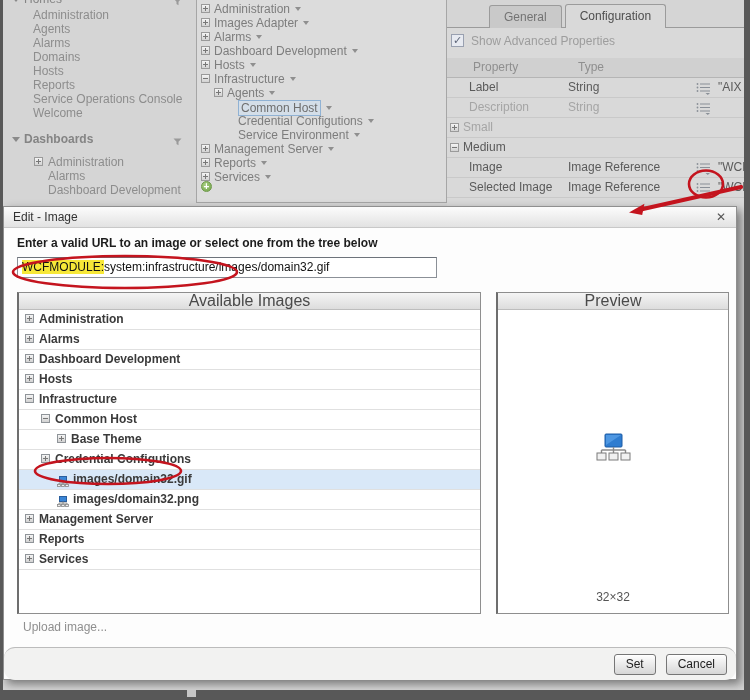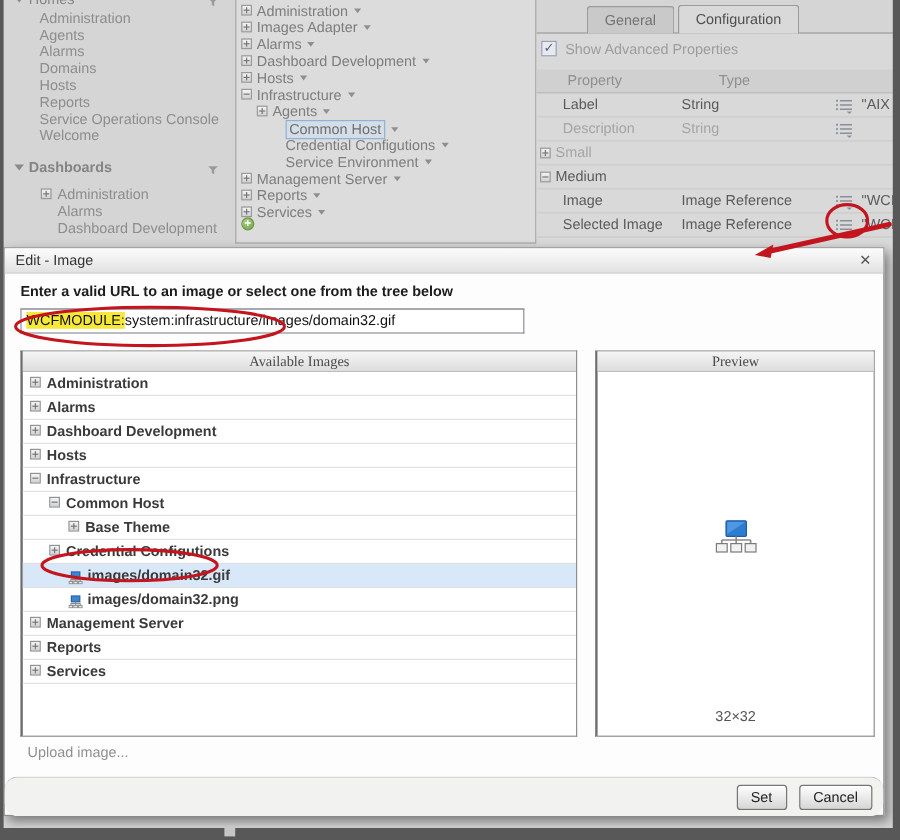--- a/index.html
+++ b/index.html
@@ -48,42 +48,42 @@
   .tab { display:inline-block; height:23px; line-height:22px; padding:0 14px; font-size:12px; color:#737373; background:#c9c9c9; border:1px solid #9b9b9b; border-bottom:none; border-radius:3px 3px 0 0; margin-right:3px; vertical-align:bottom; }
   .tab.active { background:#d9d9d9; color:#4f4f4f; height:24px; }
   .rp-content { position:absolute; left:0; top:27px; width:297px; height:193px; background:#d9d9d9; border-top:1px solid #9b9b9b; }
   .chk-row { position:absolute; left:4px; top:6px; height:14px; color:#9d9d9d; font-size:12px; }
   .chk { position:absolute; left:0; top:0; width:13px; height:13px; border:1px solid #99a0b0; background:#e7eaf1; color:#5d6578; font-size:11px; line-height:11px; text-align:center; }
   .chk-label { position:absolute; left:20px; top:0; white-space:nowrap; }
   .grid { position:absolute; left:0; top:30px; width:297px; }
   .g-row { position:relative; height:20px; line-height:19px; font-size:12px; border-bottom:1px solid #c9c9c9; background:#d9d9d9; white-space:nowrap; }
   .g-head { background:#d0d0d0; color:#8f8f8f; border-bottom:1px solid #b5b5b5; }
   .g-head .c-prop { position:absolute; left:26px; }
-  .g-head .c-type { position:absolute; left:152px; }
+  .g-head .c-type { position:absolute; left:131px; }
   .g-prop { position:absolute; left:22px; color:#5a5a5a; }
   .g-prop.grp { left:16px; }
   .g-type { position:absolute; left:121px; color:#5a5a5a; }
   .g-row.dim .g-prop, .g-row.dim .g-type { color:#a5a5a5; }
   .g-exp { position:absolute; left:3px; top:5px; }
   .g-menu { position:absolute; left:249px; top:4px; }
   .g-val { position:absolute; left:271px; color:#5a5a5a; }
 
   
   .dialog { position:absolute; left:3px; top:206px; width:734px; height:474px; background:#fdfdfd; border:1px solid #8f8f8f; box-shadow:4px 4px 9px rgba(0,0,0,.45); z-index:10; }
   .d-title { position:absolute; left:0; top:0; width:100%; height:21px; background:linear-gradient(#fcfcfc,#e2e2e2); border-bottom:1px solid #c8c8c8; }
   .d-title-text { position:absolute; left:9px; top:3px; font-size:12px; color:#333; }
   .d-close { position:absolute; right:10px; top:3px; font-size:12px; color:#555; cursor:default; }
   .d-instruction { position:absolute; left:13px; top:29px; font-size:12px; font-weight:bold; color:#1c1c1c; }
   .d-input { position:absolute; left:13px; top:50px; width:420px; height:21px; background:#fff; border:1px solid #8b9097; border-top-color:#6d737b; font-size:12px; line-height:19px; padding-left:4px; white-space:nowrap; overflow:hidden; color:#111; }
   .hl { background:#f7e838; }
 
   .panel { position:absolute; top:85px; background:#fff; border:1px solid #8e8e8e; border-left:2px solid #6d6d6d; }
   .panel-tree { left:13px; width:464px; height:322px; }
   .panel-preview { left:492px; width:233px; height:322px; }
-  .p-header { height:17px; line-height:16px; text-align:center; font-size:12px; color:#4a4a4a; background:linear-gradient(#f5f5f5,#dddddd); border-bottom:1px solid #bdbdbd;font-family:Liberation Serif, serif; }
+  .p-header { height:17px; line-height:16px; text-align:center; font-size:16px; color:#4a4a4a; background:linear-gradient(#f5f5f5,#dddddd); border-bottom:1px solid #bdbdbd; }
   .t-row { position:relative; height:20px; line-height:19px; border-bottom:1px solid #e0e0e0; font-size:12px; font-weight:bold; color:#3a3a3a; white-space:nowrap; }
   .t-row.selected { background:#d9e8f8; }
   .t-row .exp { position:absolute; top:4px; }
   .t-row .exp { border-color:#8f9499; }
   .t-row .mini-icon { position:absolute; top:4px; }
   .t-label { position:absolute; top:0; }
 
   .preview-icon { position:absolute; left:50%; top:140px; transform:translateX(-50%); }
   .preview-size { position:absolute; left:0; bottom:9px; width:100%; text-align:center; font-size:12px; color:#555; }
   .upload-link { position:absolute; left:19px; top:413px; font-size:12px; color:#8f8f8f; }

